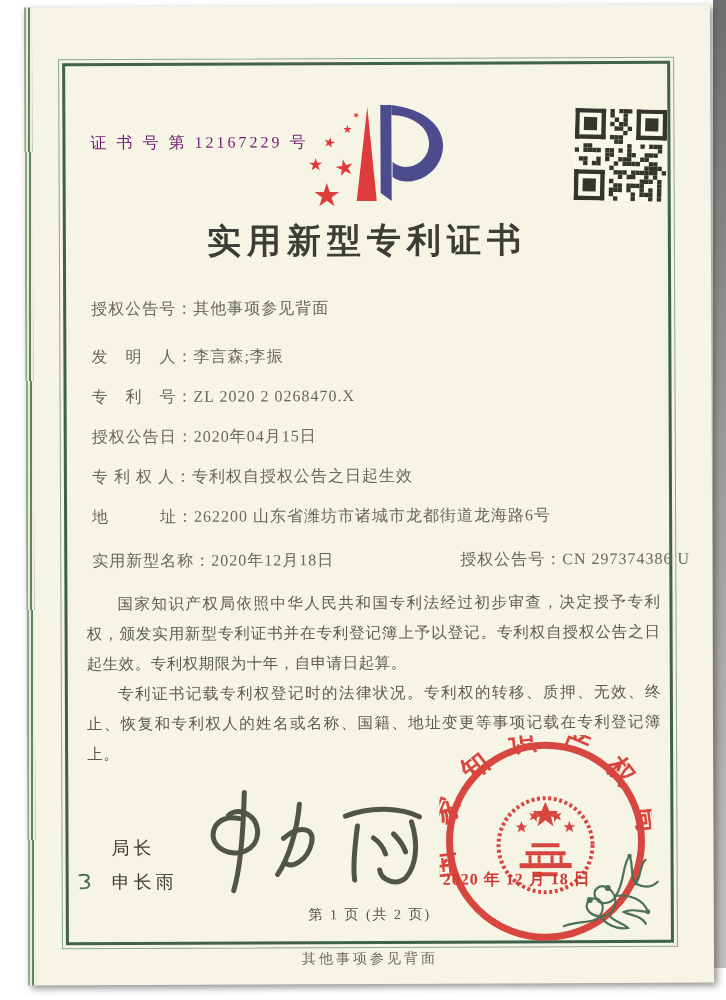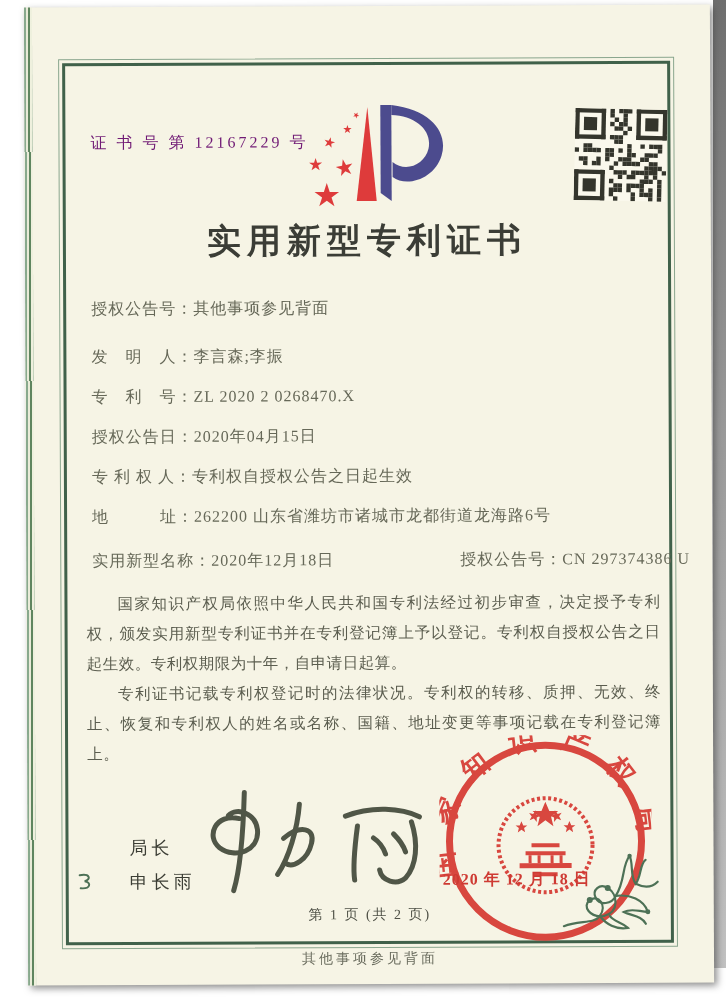--- a/index.html
+++ b/index.html
@@ -48,21 +48,21 @@
   .fr1{top:292px}.fr2{top:340px}.fr3{top:380px}.fr4{top:420px}
   .fr5{top:460px}.fr6{top:500px}.fr7{top:544px}
   .grant-no{position:absolute;left:368px;top:0;}
   .body-text{
     position:absolute;left:60px;top:582px;width:574px;
     font-size:15.5px;line-height:30px;color:#5b5d4f;
     text-align:justify;letter-spacing:.5px;
   }
   .body-text p{margin:0;text-indent:2em;}
   .director{
-    position:absolute;left:102px;top:824px;
+    position:absolute;left:84px;top:824px;
     font-size:18px;color:#3c3e35;line-height:34px;letter-spacing:4px;
   }
   .signature{position:absolute;left:168px;top:778px;width:252px;height:112px;}
   .seal{position:absolute;left:412px;top:730px;width:212px;height:212px;opacity:.93;}
   .seal-date{
     position:absolute;left:415px;top:864px;
     font-size:16px;color:#ce3a33;letter-spacing:1px;font-weight:bold;white-space:nowrap;
   }
   .ornament-br{position:absolute;left:532px;top:845px;width:104px;height:86px;}
   .squiggle-bl{position:absolute;left:48px;top:864px;width:20px;height:20px;}

